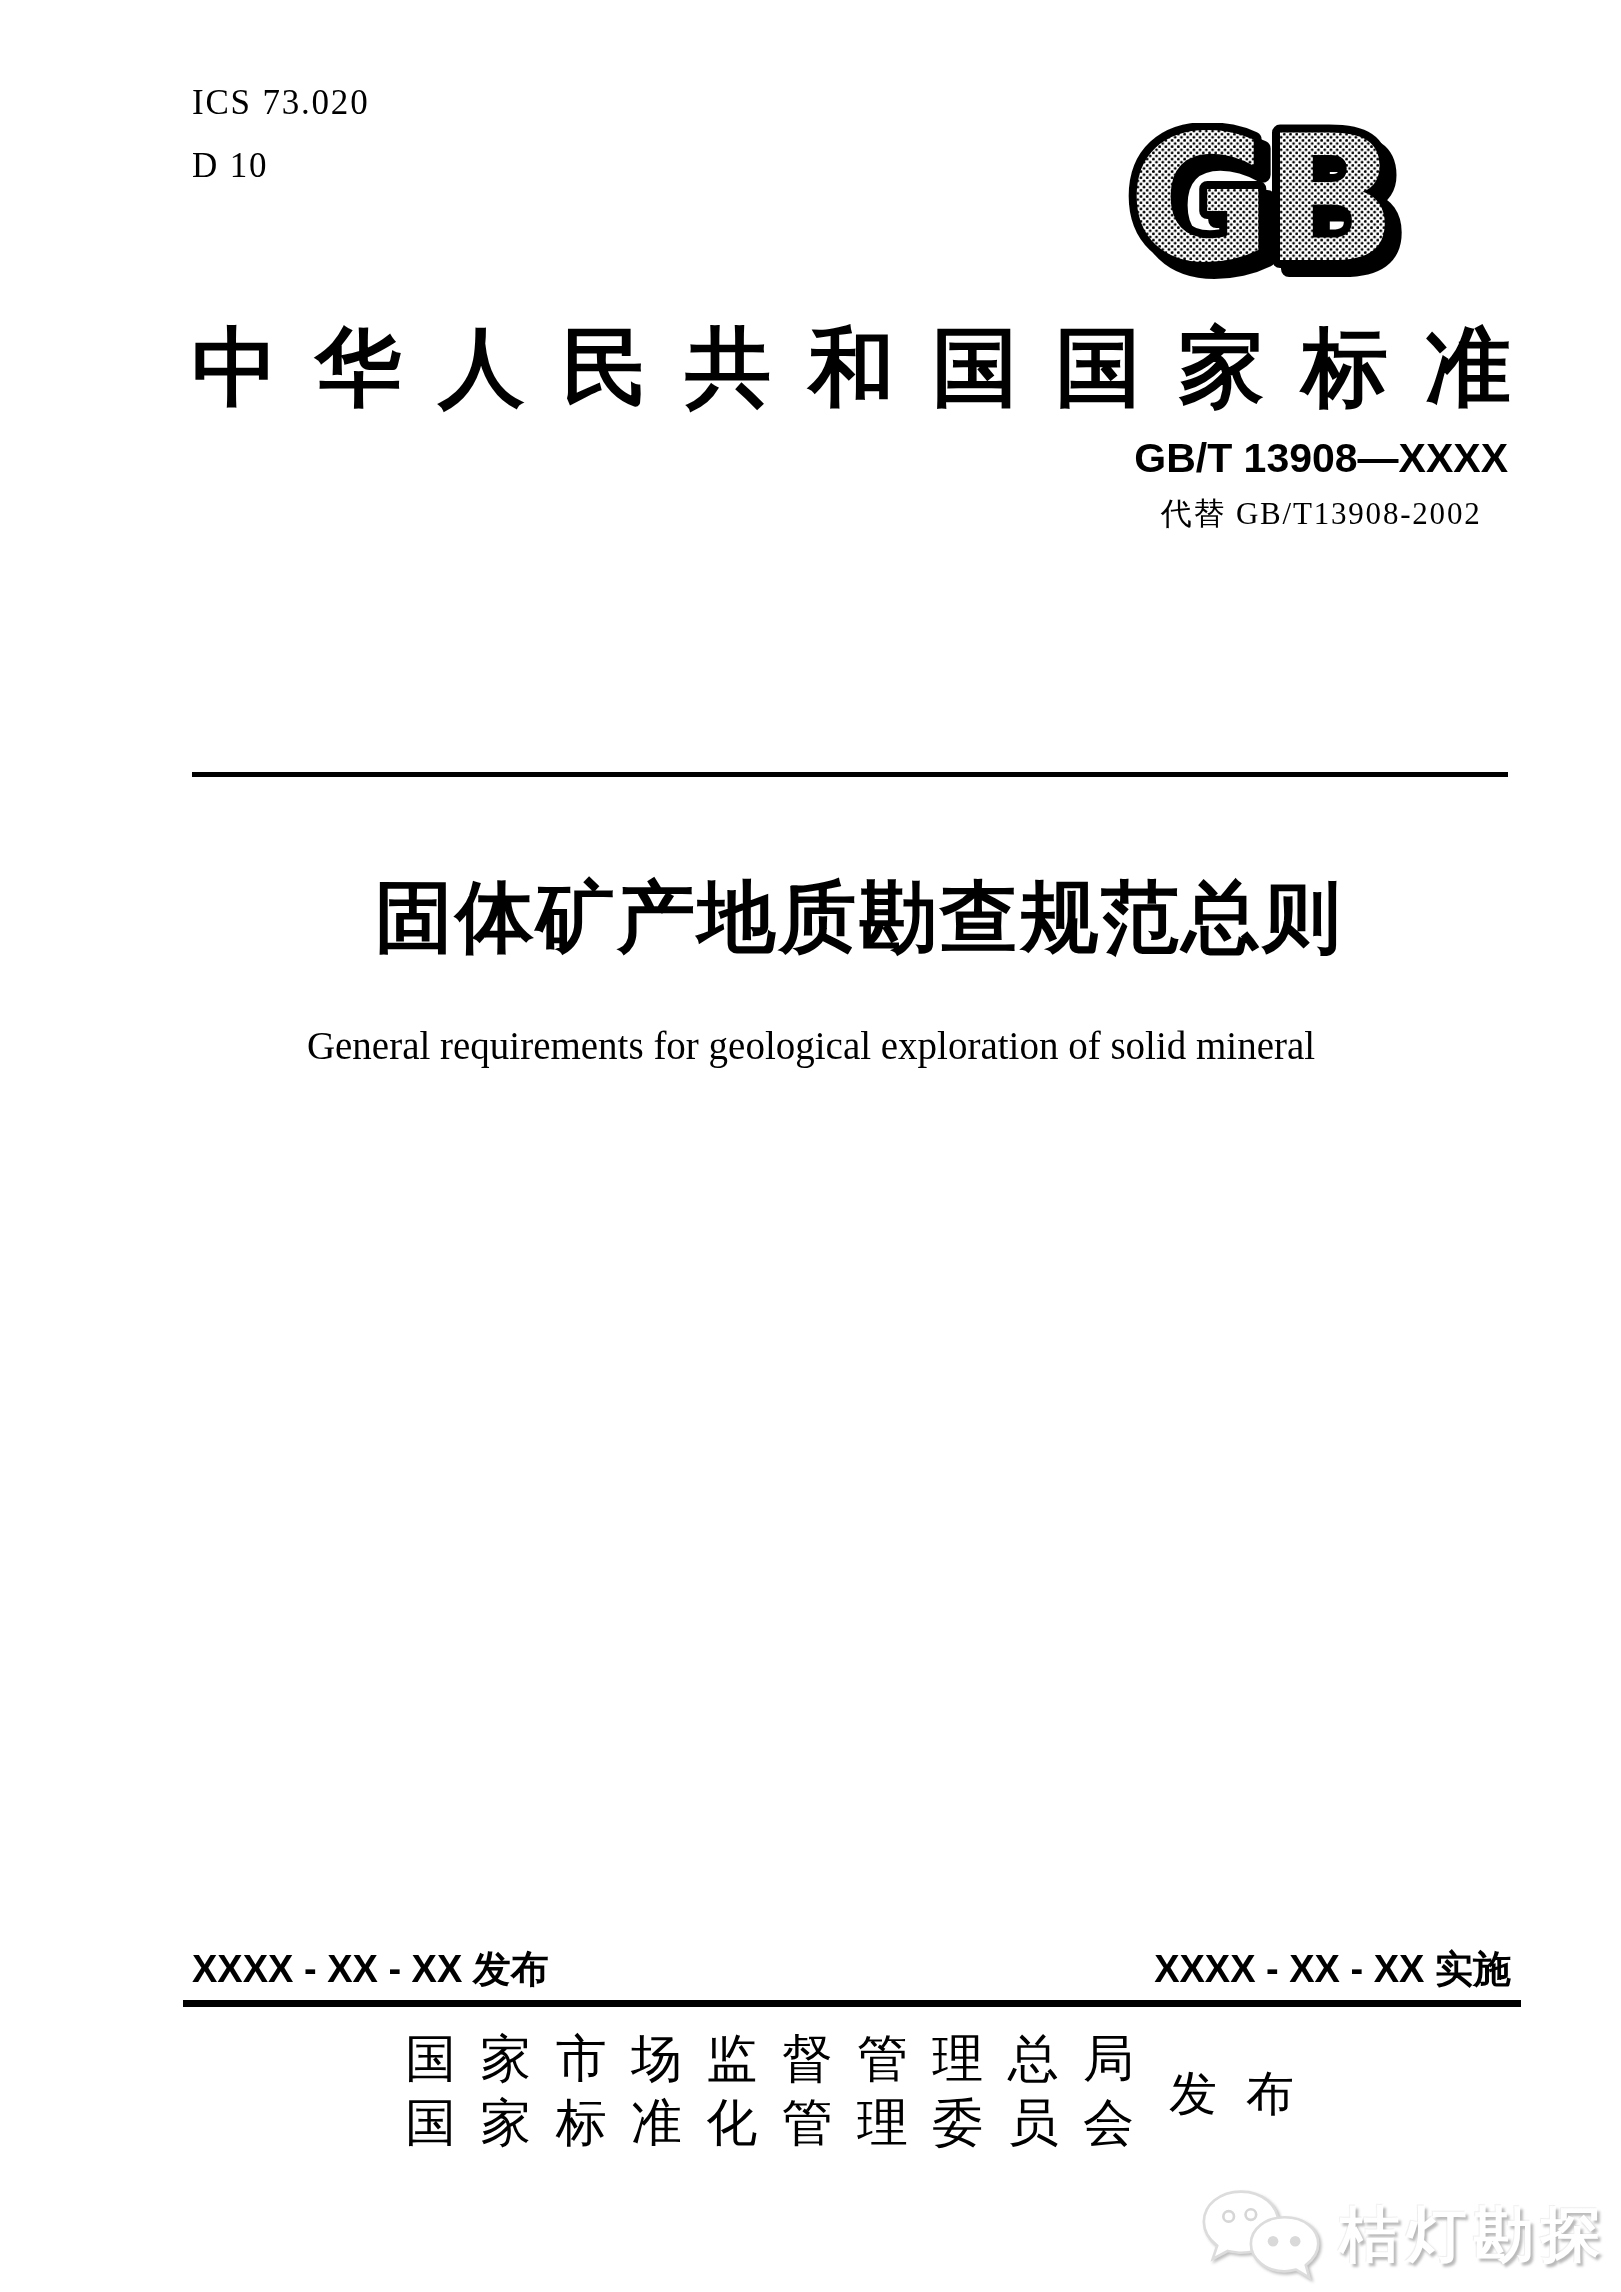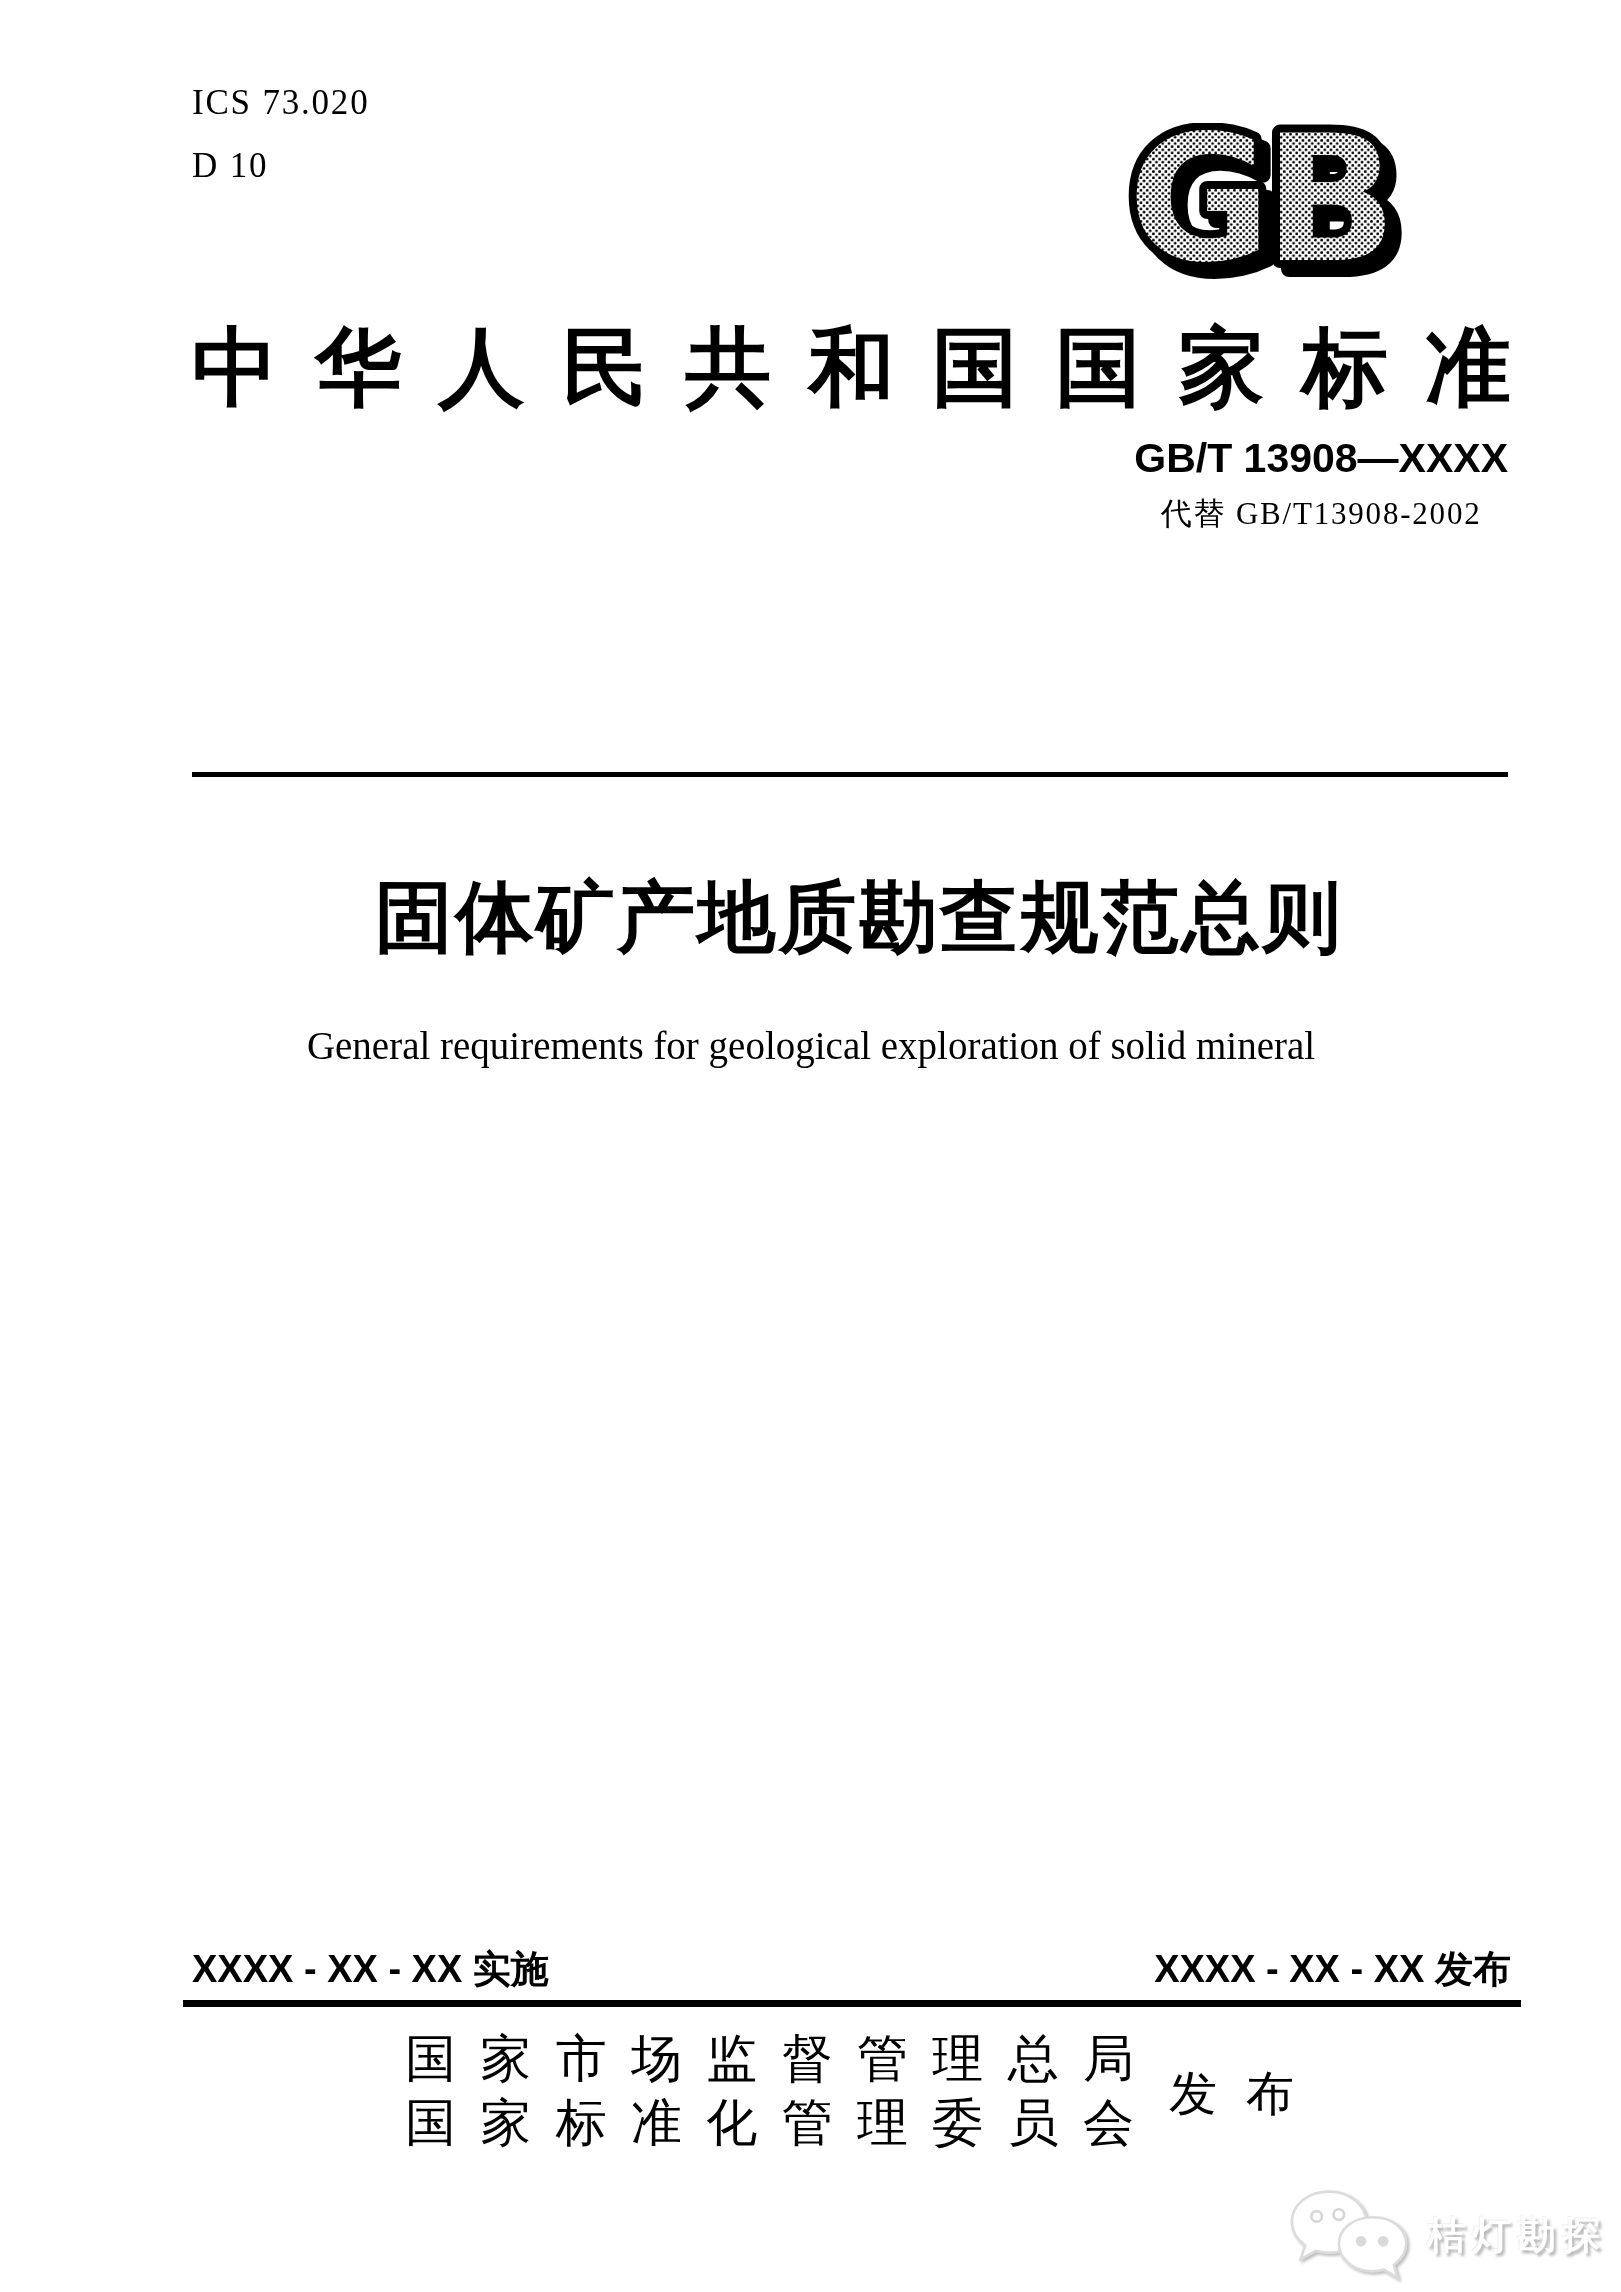--- a/index.html
+++ b/index.html
@@ -93,21 +93,21 @@
   
   .watermark {
     position: absolute; right: 14.3px; bottom: 10.7px;
     display: flex; align-items: center; gap: 14.3px;
   }
   .watermark-icon { width: 127px; height: 94px; filter: drop-shadow(2.7px 2.7px 1.8px #bcbcbc); }
   .watermark-icon .bubble { fill: #ffffff; stroke: #dcdcdc; stroke-width: 3; }
   .watermark-icon .eye { fill: none; stroke: #d6d6d6; stroke-width: 3; }
   .watermark-icon .eye-solid { fill: #d9d9d9; stroke: none; }
   .watermark-label {
-    font-size: 38px; letter-spacing: 7.1px; font-weight: bold;
+    font-size: 60px; letter-spacing: 7.1px; font-weight: bold;
     color: #ffffff;
     font-family: "Liberation Sans", sans-serif;
     text-shadow: 2.7px 2.7px 2.7px #b9b9b9, -0.9px -0.9px 0.9px #ededed;
   }
 </style>
 </head>
 <body>
 
 <div class="page">
 
@@ -146,22 +146,22 @@
     <div class="num">GB/T 13908—XXXX</div>
     <div class="replaces">代替 GB/T13908-2002</div>
   </div>
 
   <div class="rule-mid"></div>
 
   <div class="title-zh">固体矿产地质勘查规范总则</div>
   <div class="title-en">General requirements for geological exploration of solid mineral</div>
 
   <div class="dates">
+    <span>XXXX - XX - XX 发布</span>
     <span>XXXX - XX - XX 实施</span>
-    <span>XXXX - XX - XX 发布</span>
   </div>
 
   <div class="rule-bottom"></div>
 
   <div class="agencies">
     <div class="agency-line justify-chars">
         <span>国</span>
         <span>家</span>
         <span>市</span>
         <span>场</span>

